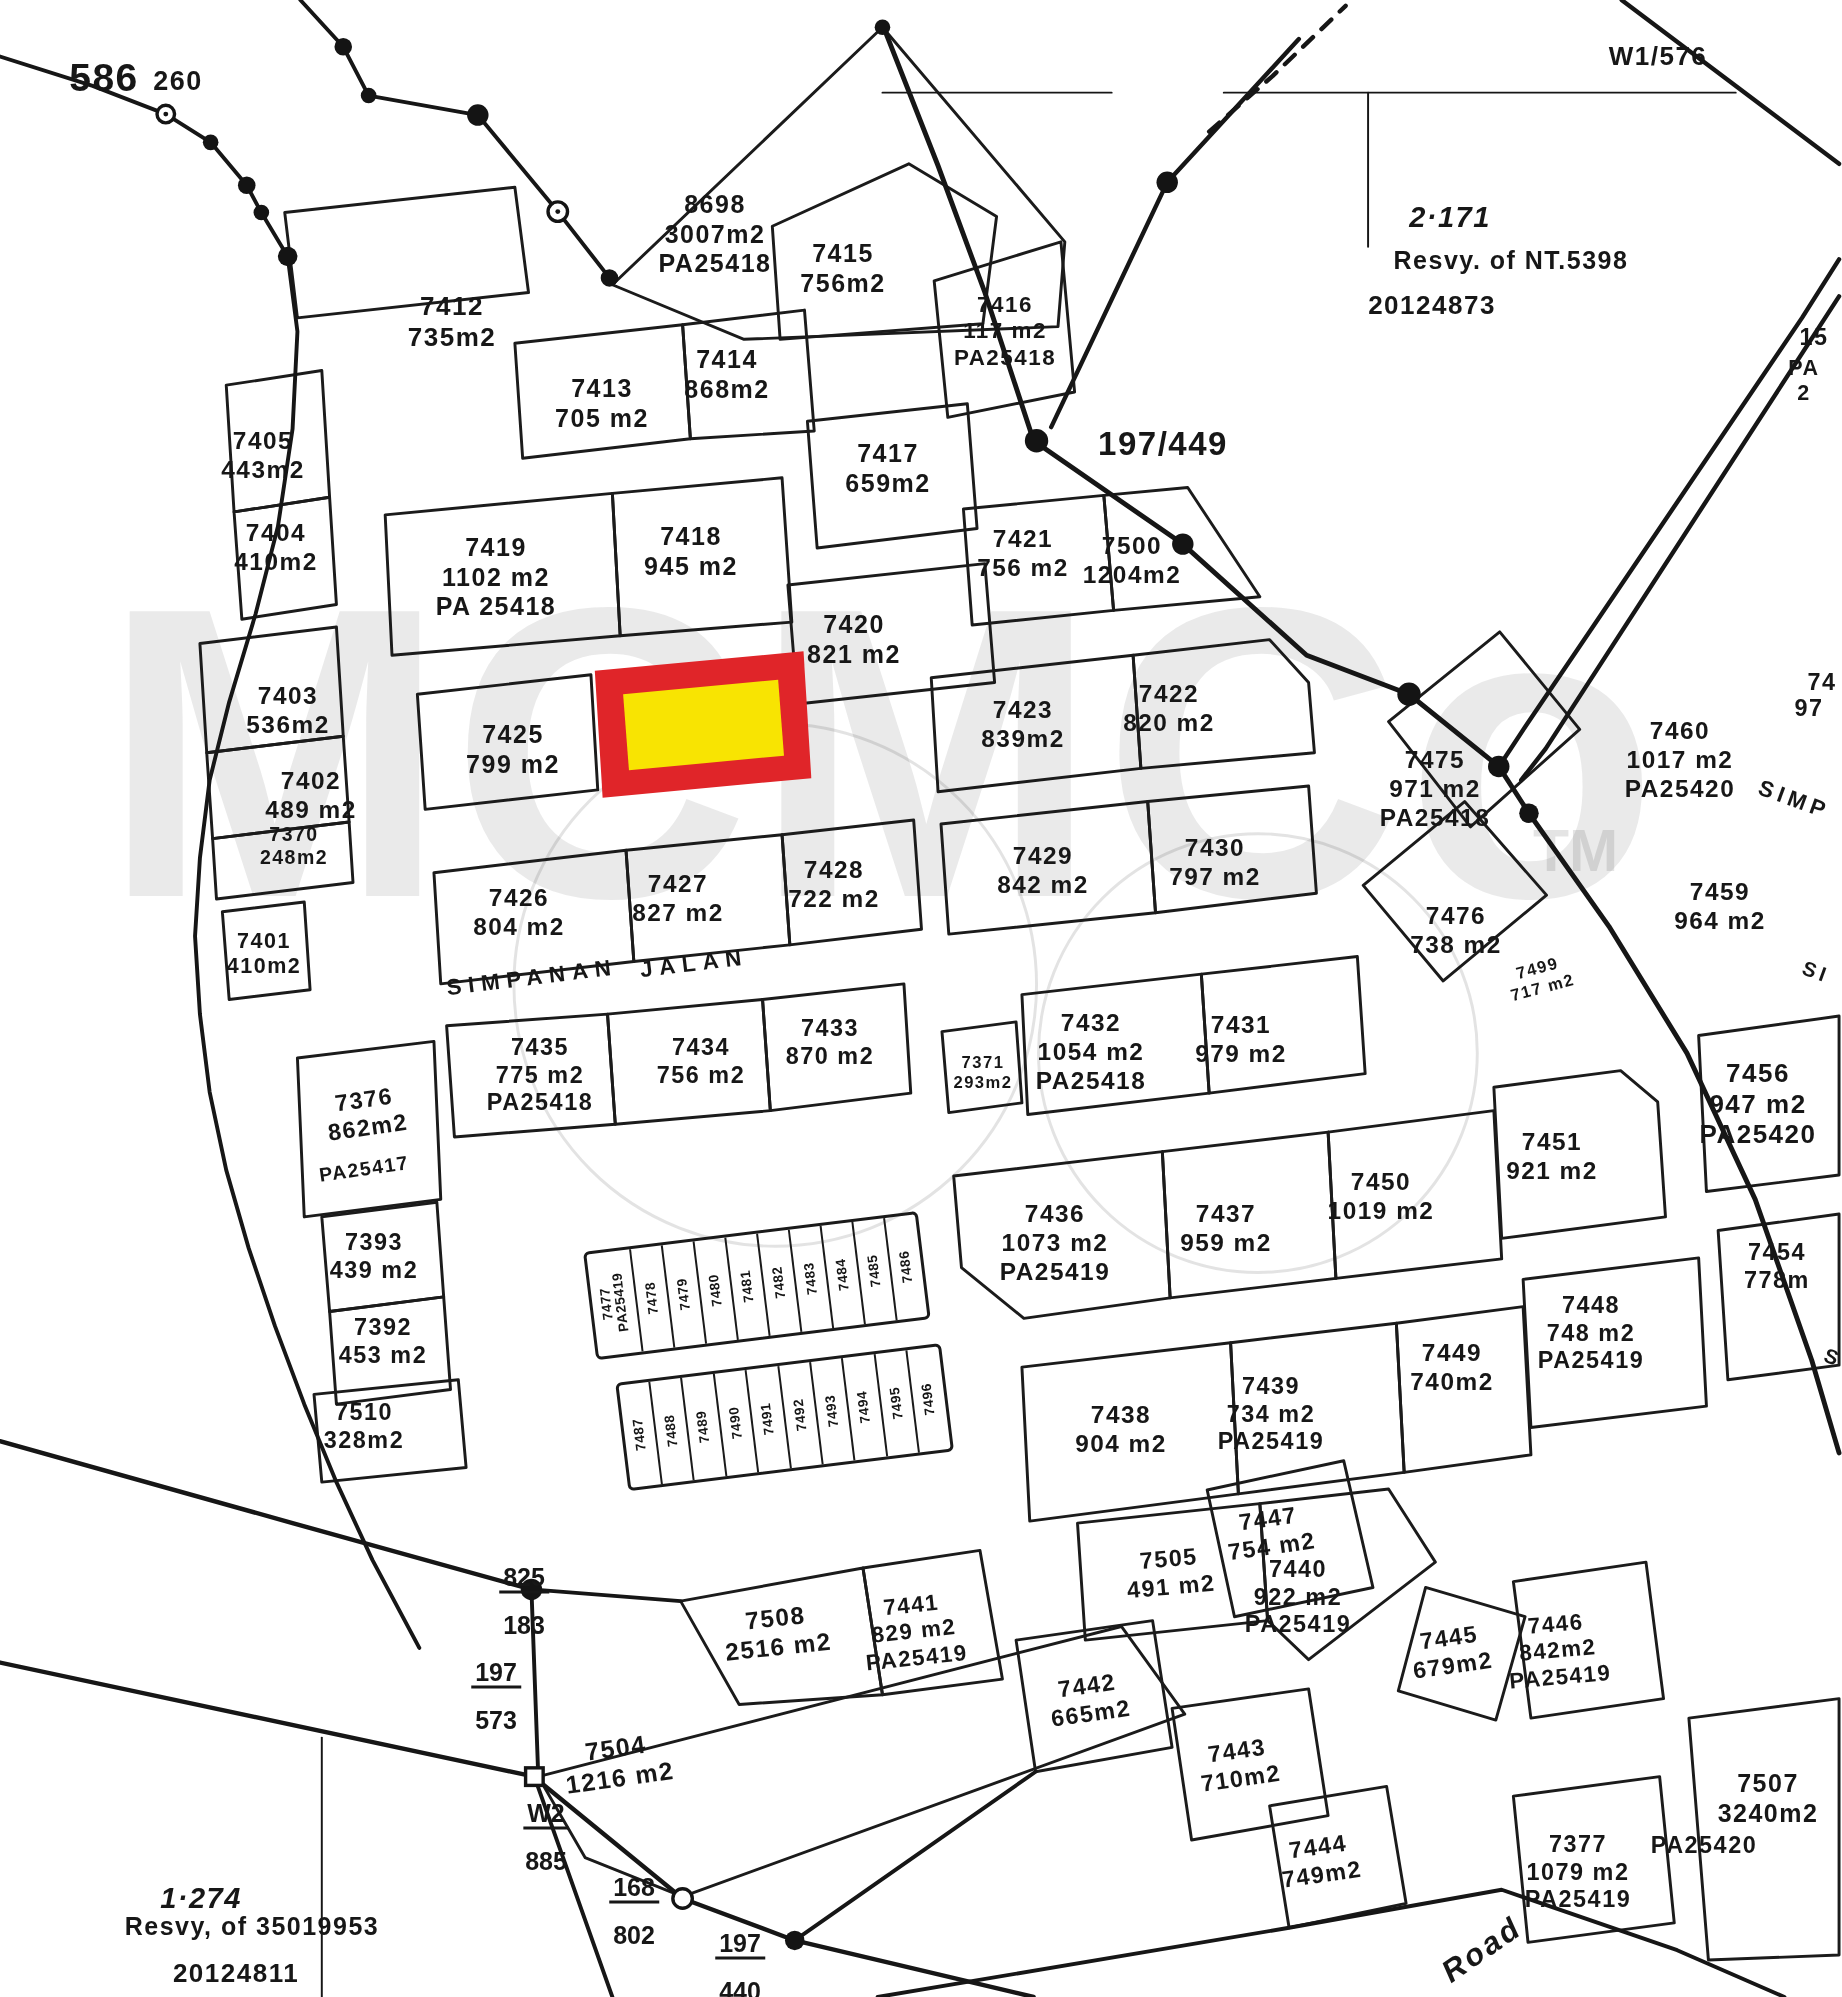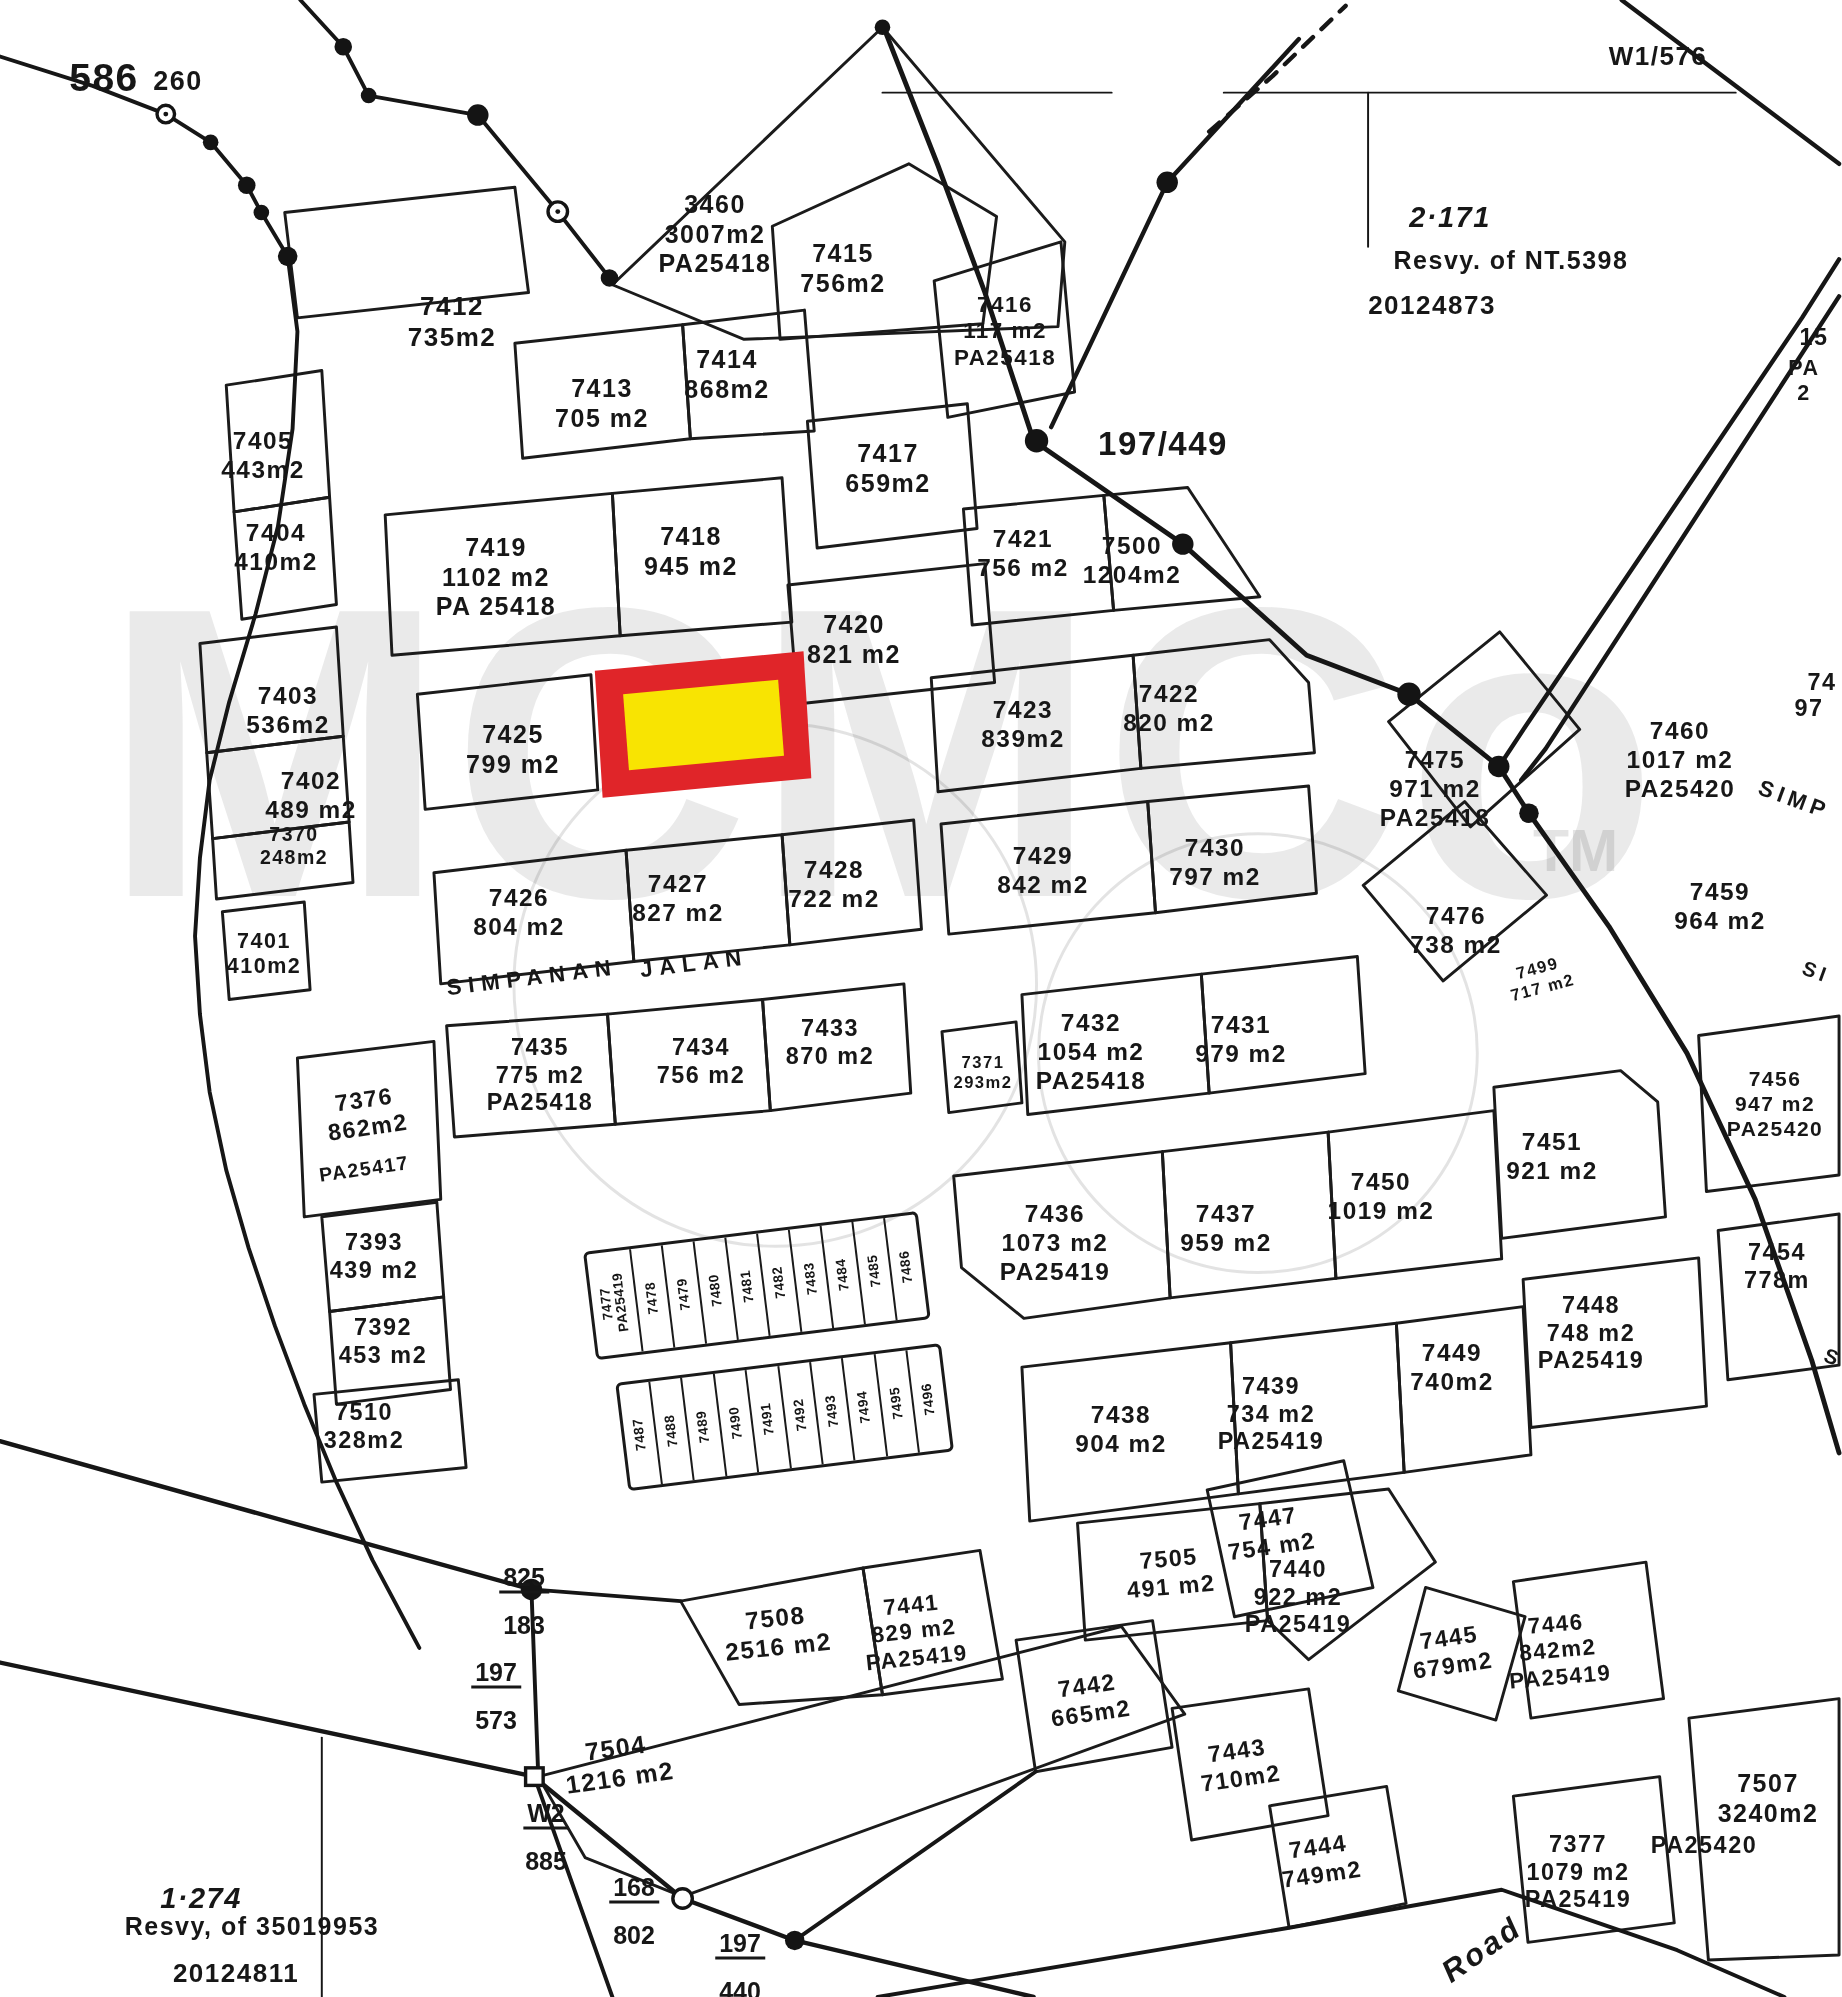--- a/index.html
+++ b/index.html
@@ -235,21 +235,21 @@
   </div>
 
   <div id="labels">
       <div class="lbl" style="left: 104px; top: 78px; font-size: 39px; transform: translate(-50%, -50%);">586</div>
       <div class="lbl" style="left: 178px; top: 82px; font-size: 27px; transform: translate(-50%, -50%);">260</div>
       <div class="lbl" style="left: 1658px; top: 56px; font-size: 26px; transform: translate(-50%, -50%);">W1/576</div>
       <div class="lbl" style="left: 1450px; top: 217px; font-size: 29px; transform: translate(-50%, -50%); font-style: italic;">2·171</div>
       <div class="lbl" style="left: 1511px; top: 261px; font-size: 25px; transform: translate(-50%, -50%); text-align: right;">Resvy. of NT.5398</div>
       <div class="lbl" style="left: 1432px; top: 305px; font-size: 26px; transform: translate(-50%, -50%);">20124873</div>
       <div class="lbl" style="left: 1163px; top: 444px; font-size: 33px; transform: translate(-50%, -50%);">197/449</div>
-      <div class="lbl" style="left: 715px; top: 234px; font-size: 25px; transform: translate(-50%, -50%);">3460
+      <div class="lbl" style="left: 715px; top: 234px; font-size: 25px; transform: translate(-50%, -50%);">8698
 3007m2
 PA25418</div>
       <div class="lbl" style="left: 843px; top: 268px; font-size: 25px; transform: translate(-50%, -50%);">7415
 756m2</div>
       <div class="lbl" style="left: 452px; top: 322px; font-size: 26px; transform: translate(-50%, -50%);">7412
 735m2</div>
       <div class="lbl" style="left: 602px; top: 403px; font-size: 25px; transform: translate(-50%, -50%);">7413
 705 m2</div>
       <div class="lbl" style="left: 727px; top: 374px; font-size: 25px; transform: translate(-50%, -50%);">7414
 868m2</div>
@@ -318,21 +318,21 @@
       <div class="lbl" style="left: 1091px; top: 1052px; font-size: 24.4px; transform: translate(-50%, -50%);">7432
 1054 m2
 PA25418</div>
       <div class="lbl" style="left: 1241px; top: 1040px; font-size: 24.4px; transform: translate(-50%, -50%);">7431
 979 m2</div>
       <div class="lbl" style="left: 540px; top: 1075px; font-size: 23.4px; transform: translate(-50%, -50%);">7435
 775 m2
 PA25418</div>
       <div class="lbl" style="left: 701px; top: 1062px; font-size: 23.4px; transform: translate(-50%, -50%);">7434
 756 m2</div>
-      <div class="lbl" style="left: 1758px; top: 1104px; font-size: 21px; transform: translate(-50%, -50%); margin-left: 17px;">7456
+      <div class="lbl" style="left: 1758px; top: 1104px; font-size: 26px; transform: translate(-50%, -50%);">7456
 947 m2
 PA25420</div>
       <div class="lbl" style="left: 366px; top: 1114px; font-size: 23.4px; transform: translate(-50%, -50%) rotate(-8deg);">7376
 862m2</div>
       <div class="lbl" style="left: 364px; top: 1169px; font-size: 19.5px; transform: translate(-50%, -50%) rotate(-8deg);">PA25417</div>
       <div class="lbl" style="left: 1552px; top: 1157px; font-size: 24.4px; transform: translate(-50%, -50%);">7451
 921 m2</div>
       <div class="lbl" style="left: 1381px; top: 1197px; font-size: 24.4px; transform: translate(-50%, -50%);">7450
 1019 m2</div>
       <div class="lbl" style="left: 374px; top: 1257px; font-size: 23.4px; transform: translate(-50%, -50%);">7393

